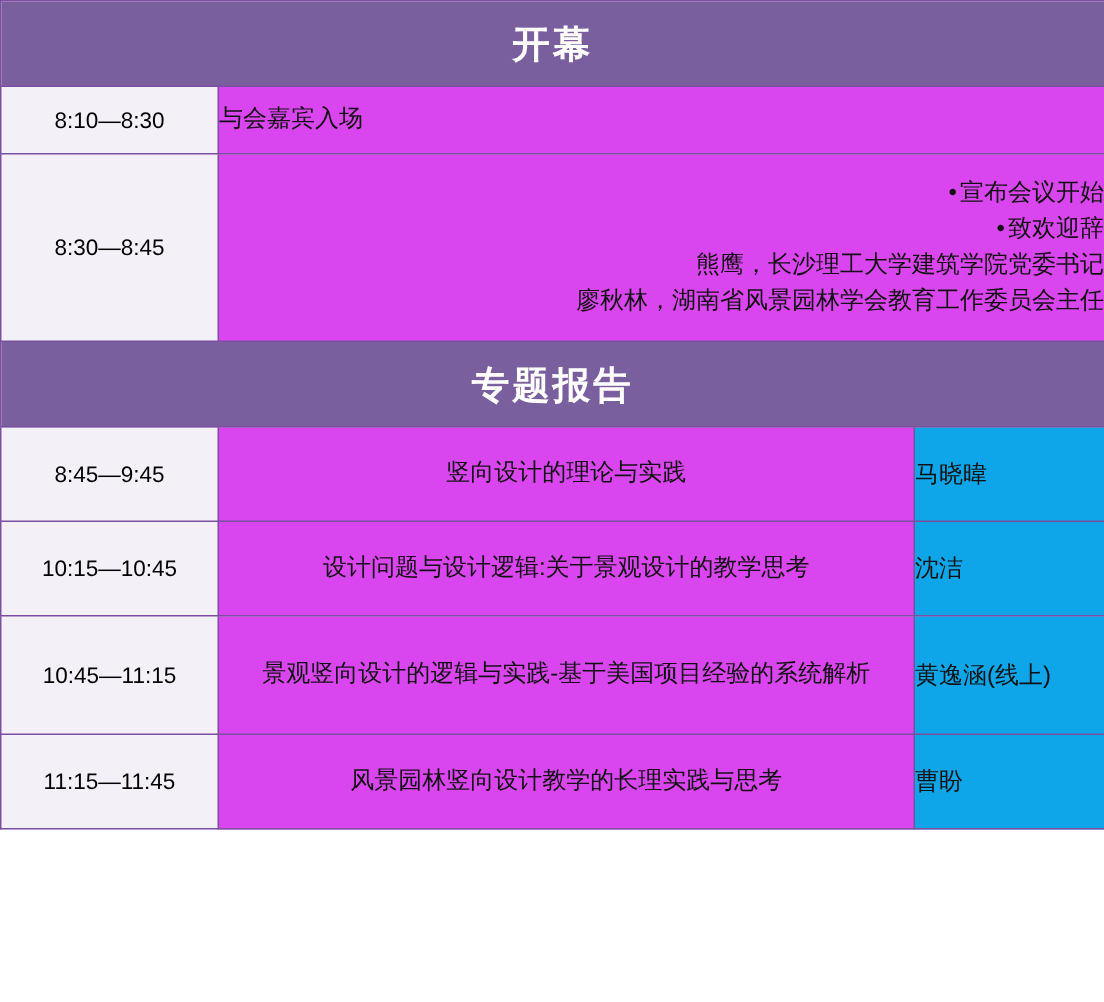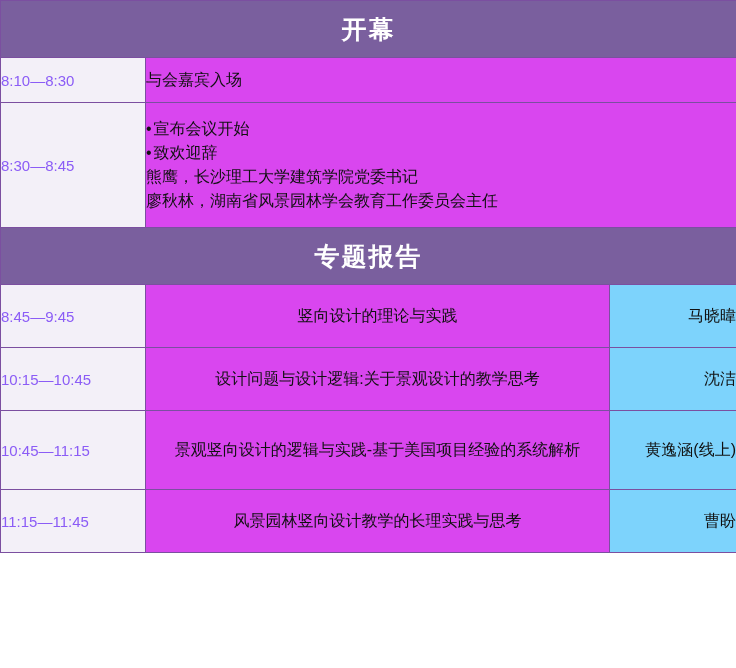--- a/index.html
+++ b/index.html
@@ -33,23 +33,23 @@
     letter-spacing: 2px;
   }
   .host-row {
     background: #7a5f9e;
     color: #ffffff;
     text-align: center;
     font-size: 17px;
     height: 46px;
   }
   .time-cell {
-    text-align: left;
+    text-align: center;
     font-size: 15px;
-    color: #8b5cf6;
+    color: #000000;
     background: #f3f0f8;
     height: 44px;
   }
   .body-cell {
     font-size: 16px;
     color: #111111;
     background: #d946ef;
     padding: 8px 10px 8px 14px;
     line-height: 1.45;
   }
@@ -59,33 +59,34 @@
   }
   .col-head {
     background: #f0ecf7;
     text-align: center;
     font-weight: bold;
     font-size: 19px;
     color: #5d2f85;
     height: 50px;
   }
   .speaker-cell {
-    text-align: right;
+    text-align: left;
     font-size: 16px;
     color: #111111;
-    background: #7dd3fc;
+    background: #0ea5e9;
   }
   .bullets {
     margin: 0;
     padding: 0;
     list-style: none;
   }
   .bullets li {
     font-size: 16px;
     line-height: 1.5;
+    text-align: right;
   }
   .bullets li.dot::before {
     content: "\2022";
     margin-right: 2px;
   }
   .row-tall { height: 124px; }
   .row-mid  { height: 46px; margin-left: 19px; }
   .row-two  { height: 62px; }
 </style>
 </head>

